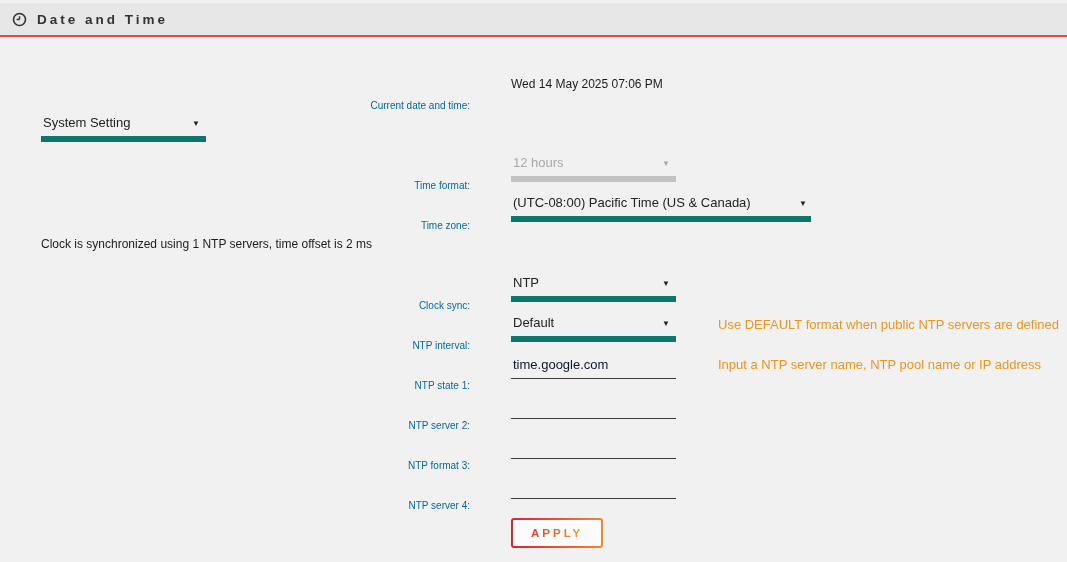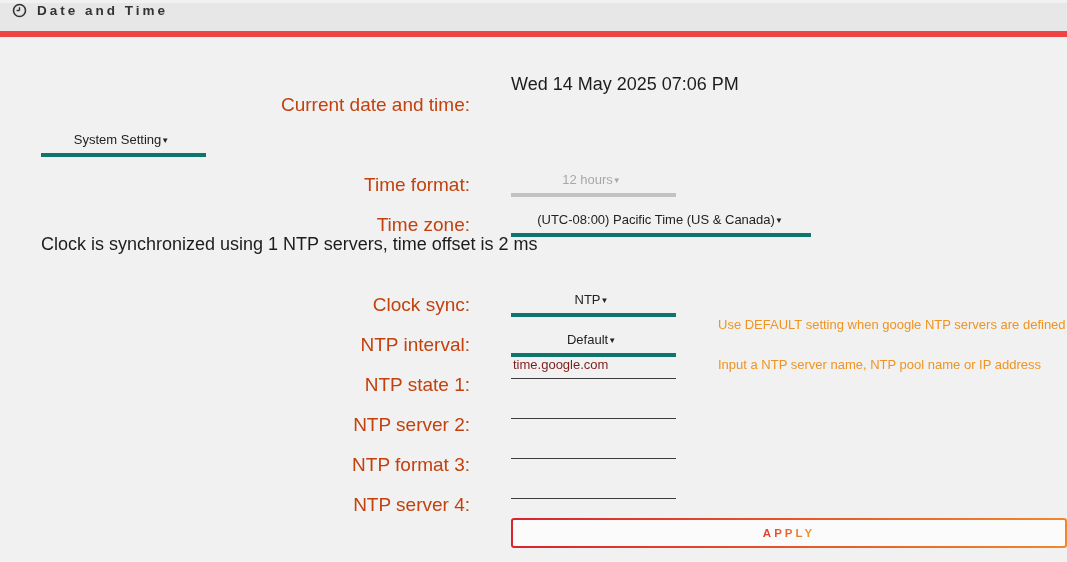--- a/index.html
+++ b/index.html
@@ -9,82 +9,82 @@
     font-family: "Liberation Sans", sans-serif;
     overflow: hidden;
   }
   .window { width: 1067px; height: 562px; position: relative; }
 
   
   .titlebar {
     margin-top: 3px;
     height: 34px;
     background: #e7e7e7;
-    border-bottom: 6px solid #ef4444;
+    border-bottom: 2px solid #ef4444;
     display: flex;
-    align-items: flex-start;
+    align-items: center;
     padding-left: 12px;
   }
   .titlebar .icon-wrap { display: flex; align-items: center; margin-right: 10px; }
   .titlebar .title {
     font-size: 13.5px;
     letter-spacing: 3px;
     color: #333;
     font-weight: bold;
   }
 
   
   .form { padding-top: 27px; }
   .row { display: flex; align-items: center; height: 40px; }
   .row .label {
     flex: 0 0 470px;
     text-align: right;
-    font-size: 19px;
-    color: #c2410c;
+    font-size: 10px;
+    color: #0369a1;
     margin-top: 42px;
   }
   .row .control { margin-left: 41px; display: flex; align-items: center; }
-  .static-value { font-size: 18px; color: #1c1c1c; }
+  .static-value { font-size: 12px; color: #1c1c1c; }
 
   .select {
     width: 165px;
     display: flex;
-    justify-content: center;
+    justify-content: space-between;
     align-items: flex-end;
-    border-bottom: 4px solid #0f766e;
+    border-bottom: 6px solid #0f766e;
     padding: 0 6px 6px 2px;
     font-size: 13px;
     color: #222;
     cursor: pointer;
     position: relative;
-    top: 20px;
+    top: 4px;
   }
   .select.wide { width: 300px; padding-right: 4px; }
   .select.disabled { color: #a8a8a8; border-bottom-color: #c2c2c2; cursor: default; }
   .select .arrow { font-size: 8px; color: #222; line-height: 13px; }
   .select.disabled .arrow { color: #a8a8a8; }
 
   input.text {
     width: 165px;
     border: none;
     border-bottom: 1px solid #3c3c3c;
     background: transparent;
     font-size: 13px;
-    color: #7f1d1d;
+    color: #0f172a;
     padding: 0 2px 6px 2px;
     outline: none;
     font-family: "Liberation Sans", sans-serif;
     position: relative;
     top: 4px;
   }
 
   .hint { margin-left: 42px; font-size: 13px; color: #ef9421; position: relative; top: 0; }
 
   
-  .button-row { margin-top: 14px; margin-left: 511px; display: flex; gap: 21px; flex-direction: column; }
+  .button-row { margin-top: 14px; margin-left: 511px; display: flex; gap: 21px; }
   .btn {
     min-width: 85px;
     height: 30px;
     padding: 0 18px;
     border: 2px solid transparent;
     border-radius: 3px;
     background:
       linear-gradient(#fbfbfb, #fbfbfb) padding-box,
       linear-gradient(90deg, #d8232f, #f1872a) border-box;
     cursor: pointer;
@@ -169,21 +169,21 @@
       </span>
     </div>
 
     <div class="row">
       <span class="label">NTP interval:</span>
       <span class="control">
         <span class="select">
           <span>Default</span>
           <span class="arrow">▼</span>
         </span>
-        <span class="hint">Use DEFAULT setting when google NTP servers are defined</span>
+        <span class="hint">Use DEFAULT format when public NTP servers are defined</span>
       </span>
     </div>
 
     <div class="row">
       <span class="label">NTP state 1:</span>
       <span class="control">
         <input class="text" type="text" value="time.google.com" style="">
         <span class="hint">Input a NTP server name, NTP pool name or IP address</span>
       </span>
     </div>

